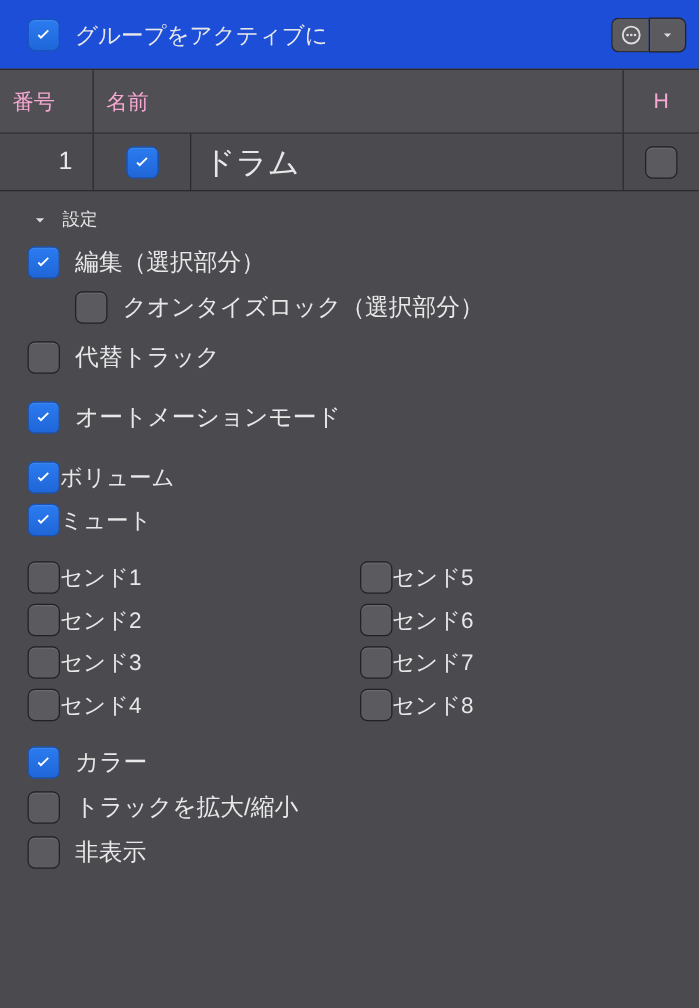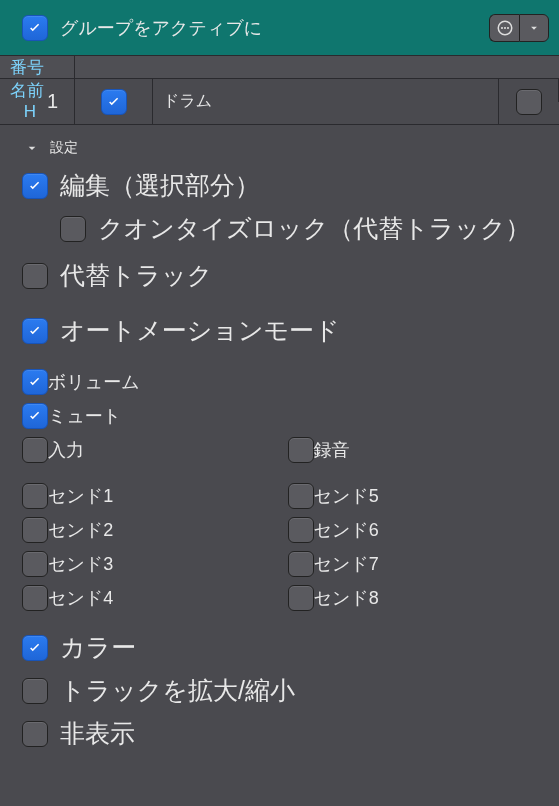--- a/index.html
+++ b/index.html
@@ -8,21 +8,21 @@
       height: 806px;
       background: #4a4a4f;
       font-family: -apple-system, "Hiragino Sans", sans-serif;
       color: #e8e8e8;
       font-size: 18px;
       overflow: hidden;
     }
     
     .topbar {
       height: 55px;
-      background: #0f766e;
+      background: #1d4ed8;
       display: flex;
       align-items: center;
       padding: 0 10px 0 22px;
       justify-content: space-between;
     }
     .topbar-left { display: flex; align-items: center; gap: 12px; }
     .topbar-right { display: flex; align-items: center; gap: 6px; }
     
     .chk {
       width: 26px;
@@ -51,28 +51,27 @@
       border-radius: 6px;
       display: inline-flex;
       align-items: center;
       justify-content: center;
     }
     .pill-btn.left { border-radius: 6px 0 0 6px; border-right: none; }
     .pill-btn.right { border-radius: 0 6px 6px 0; }
     .pill-group { display: flex; }
     
     .table-header {
-      height: 24px;
+      height: 52px;
       background: #4f4f54;
       border-top: 1px solid #2a2a2e;
       border-bottom: 1px solid #2a2a2e;
       display: flex;
-      color: #7dd3fc;
+      color: #f9a8d4;
       font-size: 17px;
-      flex-direction: column;
     }
     .th {
       border-right: 1px solid #2a2a2e;
       display: flex;
       align-items: center;
       padding: 0 10px;
     }
     .th.num { width: 75px; justify-content: flex-start; }
     .th.on { width: 78px; justify-content: center; }
     .th.name { flex: 1; }
@@ -85,42 +84,42 @@
       background: #4a4a4f;
     }
     .td {
       border-right: 1px solid #2a2a2e;
       display: flex;
       align-items: center;
       padding: 0 10px;
     }
     .td.num { width: 75px; justify-content: flex-end; font-size: 20px; padding-right: 16px; }
     .td.on { width: 78px; justify-content: center; }
-    .td.name { flex: 1; font-size: 16px; }
+    .td.name { flex: 1; font-size: 25px; }
     .td.h { width: 60px; border-right: none; justify-content: center; }
     
     .settings {
       padding: 10px 22px 20px 22px;
     }
     .section-header {
       display: flex;
       align-items: center;
       gap: 10px;
       padding: 4px 0 12px 2px;
       font-size: 14px;
     }
     .disclosure { width: 16px; height: 16px; }
     
     .row {
       display: flex;
       align-items: center;
       gap: 12px;
       margin-bottom: 10px;
     }
-    .row .label { font-size: 25px; }
+    .row .label { font-size: 19px; }
     .indent { margin-left: 38px; }
     
     .two-col {
       display: flex;
       margin-bottom: 8px;
     }
     .two-col .col { width: 50%; display: flex; align-items: center; gap: 0; }
     .two-col .col.r { padding-left: 8px; }
     
     .spacer { height: 12px; }
@@ -191,21 +190,21 @@
   <div class="row">
     <span class="chk on">
         <svg viewBox="0 0 24 24">
           <path fill="white" d="M9 16.2l-3.5-3.5 1.4-1.4L9 13.4l7.1-7.1 1.4 1.4z"></path>
         </svg>
       </span>
     <span class="label">編集（選択部分）</span>
   </div>
   <div class="row indent">
     <span class="chk"></span>
-    <span class="label">クオンタイズロック（代替トラック）</span>
+    <span class="label">クオンタイズロック（選択部分）</span>
   </div>
   <div class="spacer-sm"></div>
 
   <div class="row">
     <span class="chk"></span>
     <span class="label">代替トラック</span>
   </div>
   <div class="spacer"></div>
 
   <div class="row">
@@ -231,30 +230,20 @@
   <div class="two-col">
     <div class="col">
       <span class="chk on">
           <svg viewBox="0 0 24 24">
             <path fill="white" d="M9 16.2l-3.5-3.5 1.4-1.4L9 13.4l7.1-7.1 1.4 1.4z"></path>
           </svg>
         </span>
       <span class="label">ミュート</span>
     </div>
   </div>
-  <div class="two-col">
-    <div class="col">
-      <span class="chk"></span>
-      <span class="label">入力</span>
-    </div>
-    <div class="col r">
-      <span class="chk"></span>
-      <span class="label">録音</span>
-    </div>
-  </div>
   <div class="spacer"></div>
 
   <div class="two-col">
     <div class="col">
       <span class="chk"></span>
       <span class="label">センド1</span>
     </div>
     <div class="col r">
       <span class="chk"></span>
       <span class="label">センド5</span>

